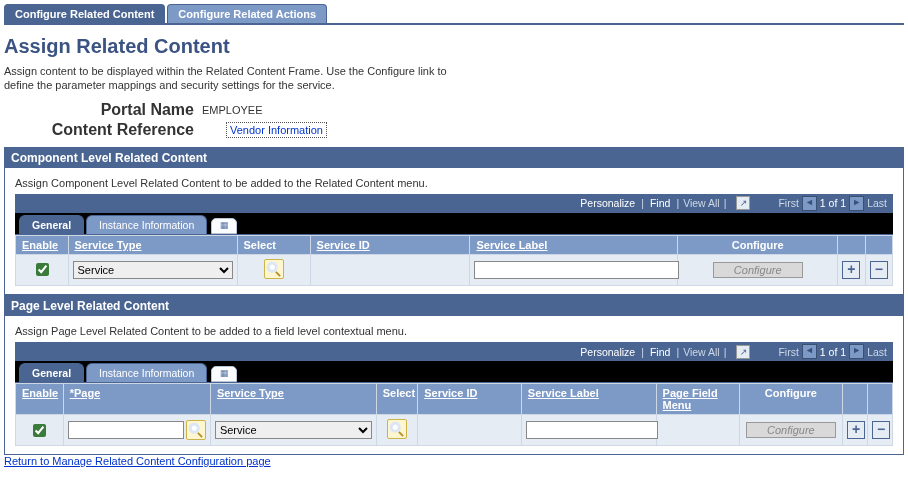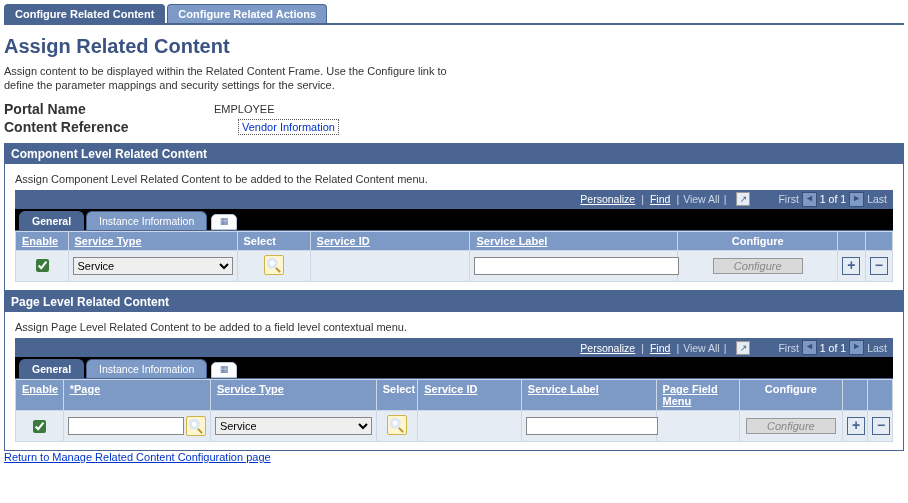--- a/index.html
+++ b/index.html
@@ -47,24 +47,24 @@
     margin-top: 8px;
     margin-bottom: 8px;
   }
   .fieldrow {
     display: flex;
     align-items: center;
     margin-bottom: 2px;
   }
   .fieldrow .label {
     width: 190px;
-    text-align: left;
-    font-weight: bold;
-    padding-right: 20px;
-    font-size: 14px;
+    text-align: right;
+    font-weight: bold;
+    padding-right: 8px;
+    font-size: 16px;
   }
   .fieldrow .value {
     font-size: 11px;
   }
   .fieldrow .link {
     color: #0033cc;
     text-decoration: none;
     border: 1px dotted #555;
     padding: 1px 3px;
     font-size: 11px;
@@ -95,21 +95,20 @@
     color: #fff;
     background: #4a6592;
     padding: 2px 6px;
     font-size: 10.5px;
     display: flex;
     justify-content: flex-end;
     align-items: center;
   }
   .grid-toolbar a {
     color: #fff;
-    text-decoration: underline;
     margin: 0 2px;
     cursor: pointer;
   }
   .grid-toolbar .sep {
     margin: 0 4px;
     color: #cdd7e6;
   }
   .grid-toolbar .disabled {
     color: #cdd7e6;
     text-decoration: none;

